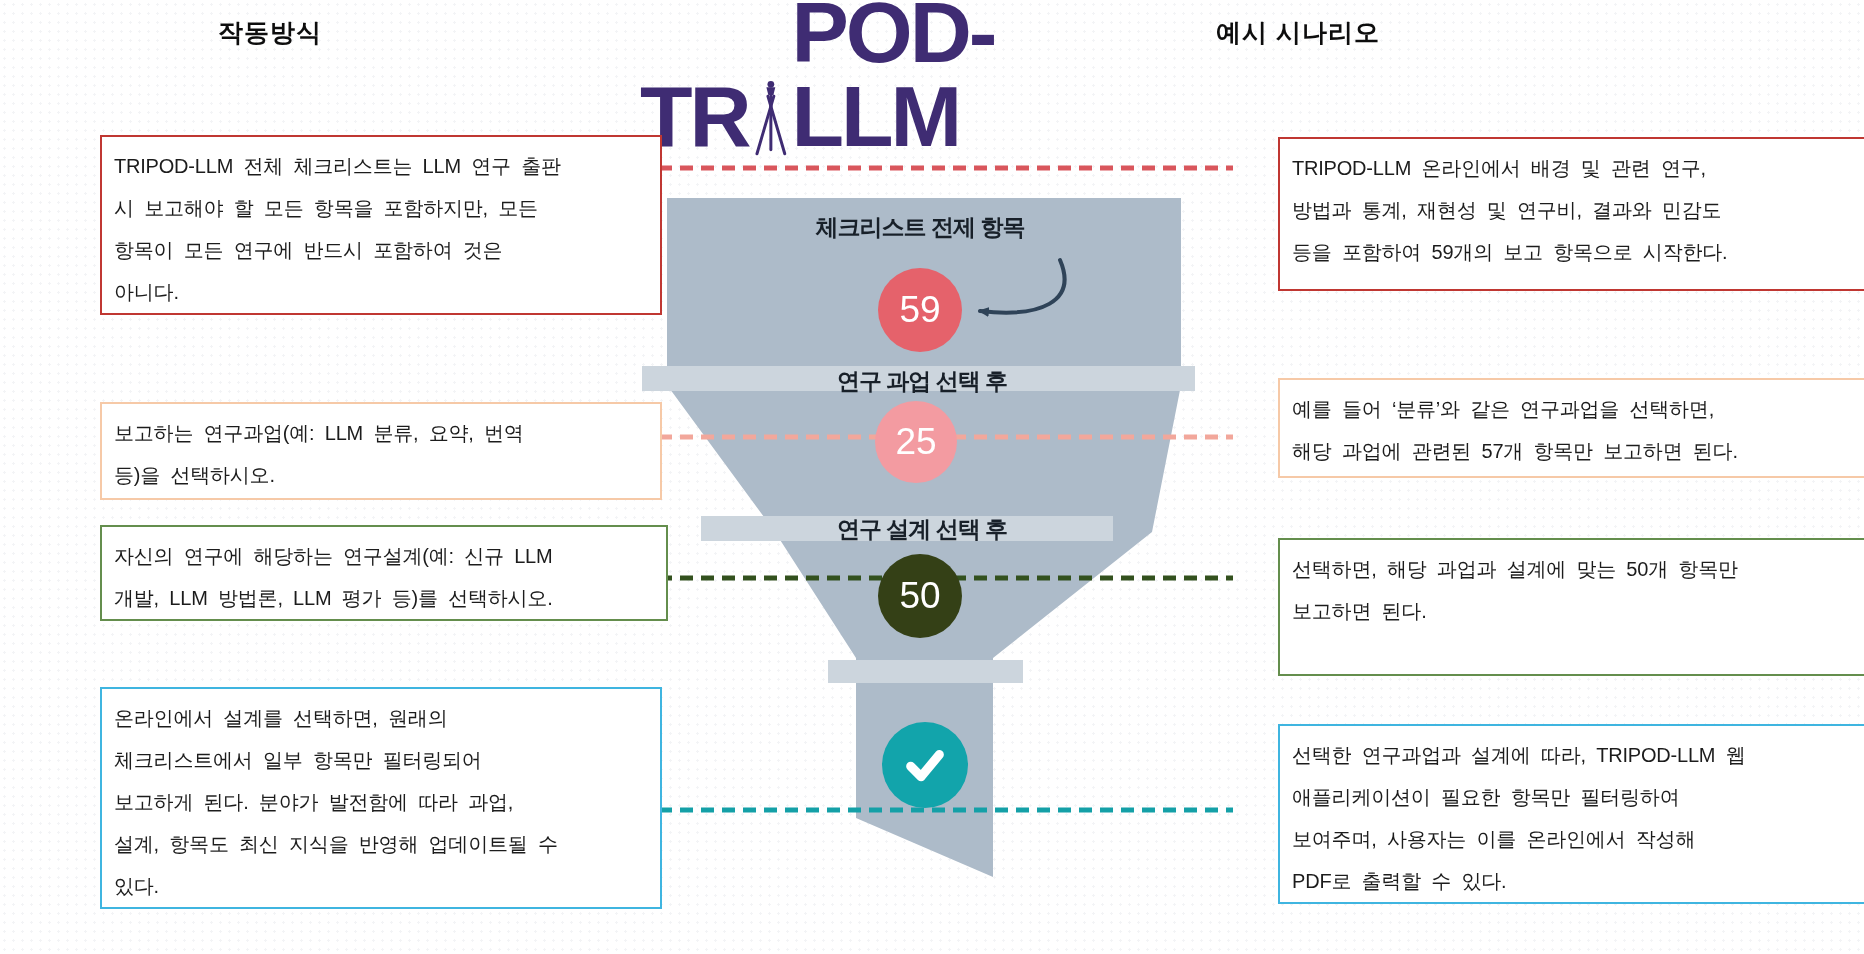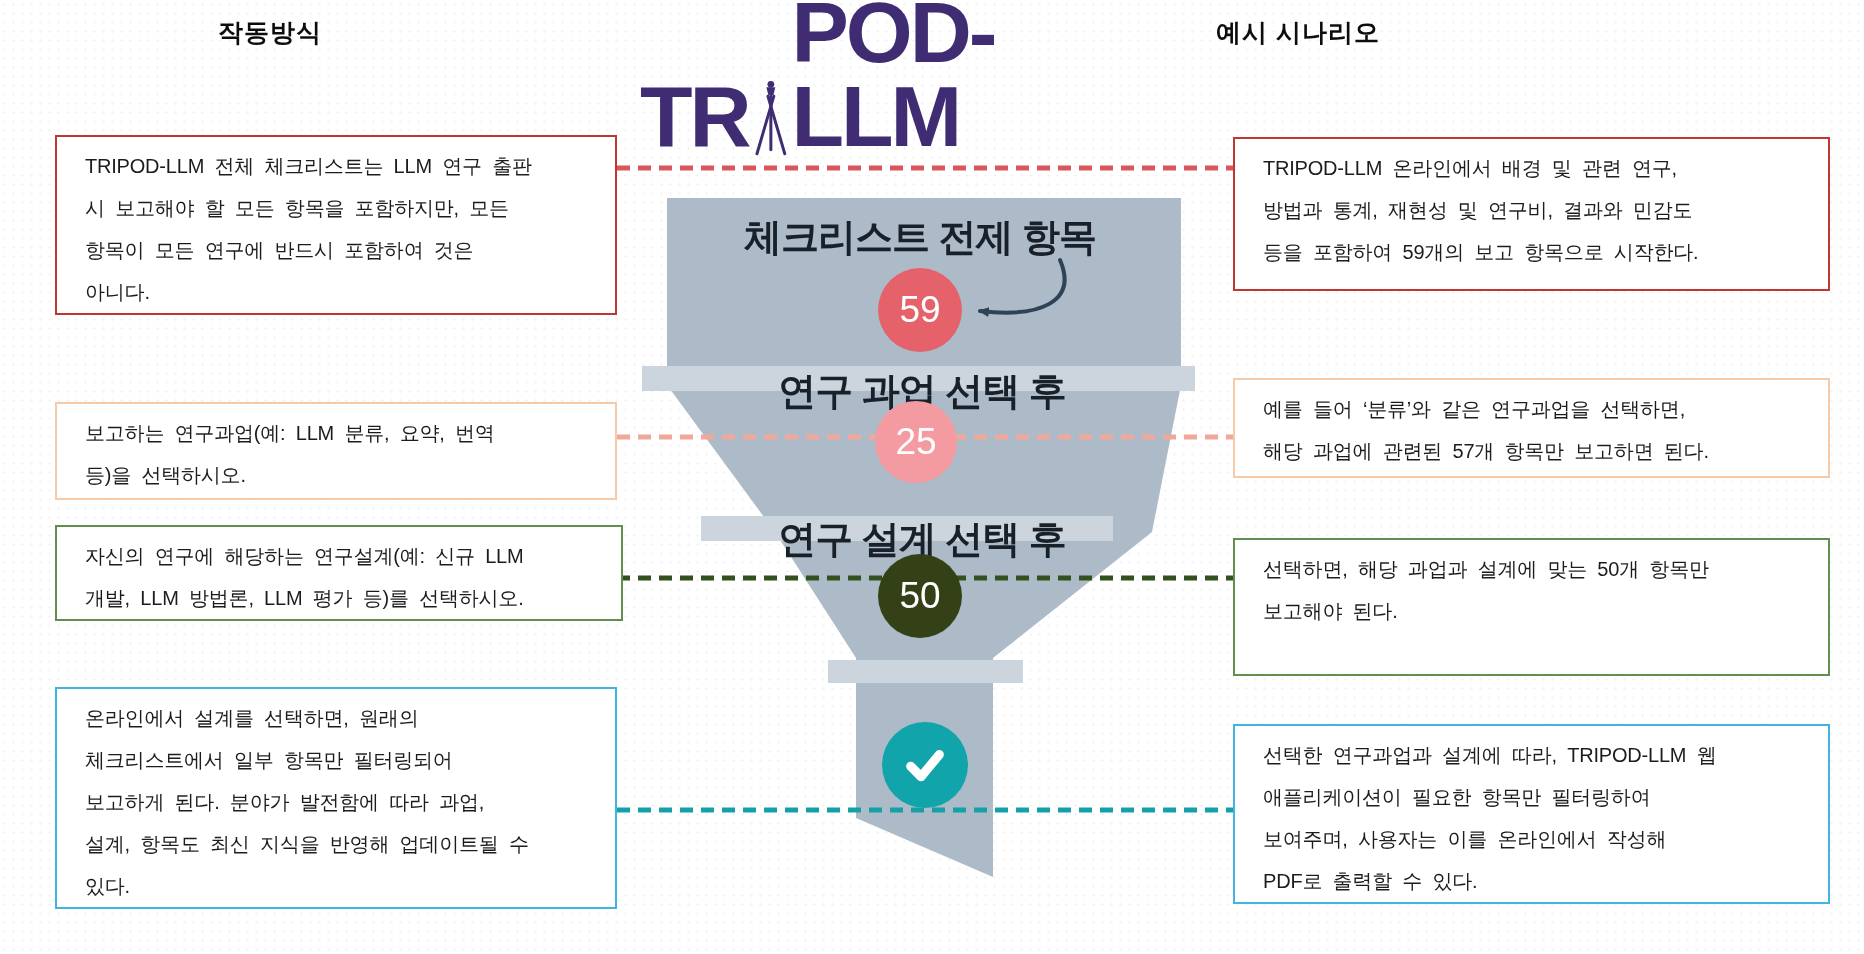--- a/index.html
+++ b/index.html
@@ -11,42 +11,42 @@
     background-size:9px 9px;
   }
   .col-title{
     position:absolute;text-align:center;font-size:25px;font-weight:700;
     color:#0d0d0d;letter-spacing:1px;
   }
   .art{position:absolute;left:0;top:0;}
   
   .tbox{
     position:absolute;background:#ffffff;border:2px solid #999;
-    box-sizing:border-box;padding:8px 16px 6px 28px;
+    box-sizing:border-box;padding:8px 16px 6px 12px;margin-left:45px;
   }
   .tbox .ln{
     font-size:20px;line-height:42px;color:#1c1c1c;
     word-spacing:5px;letter-spacing:-0.2px;white-space:nowrap;
   }
   .b-red{border-color:#c03732;}
   .b-peach{border-color:#f6c9a7;}
   .b-green{border-color:#648e4d;}
   .b-blue{border-color:#3fb5e0;}
   
   .logo{
     position:absolute;left:640px;top:66px;width:500px;height:92px;
     display:flex;align-items:flex-end;justify-content:space-between;
     color:#3f2c73;font-weight:bold;font-size:86px;letter-spacing:-3px;
   }
   .logo .txt{line-height:84px;}
   .logo .tripod{width:38px;height:80px;margin:0 3px 0 4px;}
   
   .flabel{
     position:absolute;width:460px;text-align:center;
-    font-size:38px;font-weight:600;color:#182029;letter-spacing:-1px;
+    font-size:23px;font-weight:600;color:#182029;letter-spacing:-1px;
   }
   
   .circle{
     position:absolute;border-radius:50%;color:#ffffff;
     display:flex;align-items:center;justify-content:center;
     font-size:37px;font-weight:500;
   }
   .c59{left:878px;top:268px;width:84px;height:84px;background:#e5626b;}
   .c57{left:875px;top:401px;width:82px;height:82px;background:#f39ba1;}
   .c50{left:878px;top:554px;width:84px;height:84px;background:#344016;}
@@ -143,21 +143,21 @@
     <div class="ln">등을 포함하여 59개의 보고 항목으로 시작한다.</div>
   </div>
 
   <div class="tbox b-peach" style="left:1233px;top:378px;width:597px;height:100px;">
     <div class="ln">예를 들어 ‘분류’와 같은 연구과업을 선택하면,</div>
     <div class="ln">해당 과업에 관련된 57개 항목만 보고하면 된다.</div>
   </div>
 
   <div class="tbox b-green" style="left:1233px;top:538px;width:597px;height:138px;">
     <div class="ln">선택하면, 해당 과업과 설계에 맞는 50개 항목만</div>
-    <div class="ln">보고해야 된다.</div>
+    <div class="ln">보고하면 된다.</div>
   </div>
 
   <div class="tbox b-blue" style="left:1233px;top:724px;width:597px;height:180px;">
     <div class="ln">선택한 연구과업과 설계에 따라, TRIPOD-LLM 웹</div>
     <div class="ln">애플리케이션이 필요한 항목만 필터링하여</div>
     <div class="ln">보여주며, 사용자는 이를 온라인에서 작성해</div>
     <div class="ln">PDF로 출력할 수 있다.</div>
   </div>
 
 </div>

